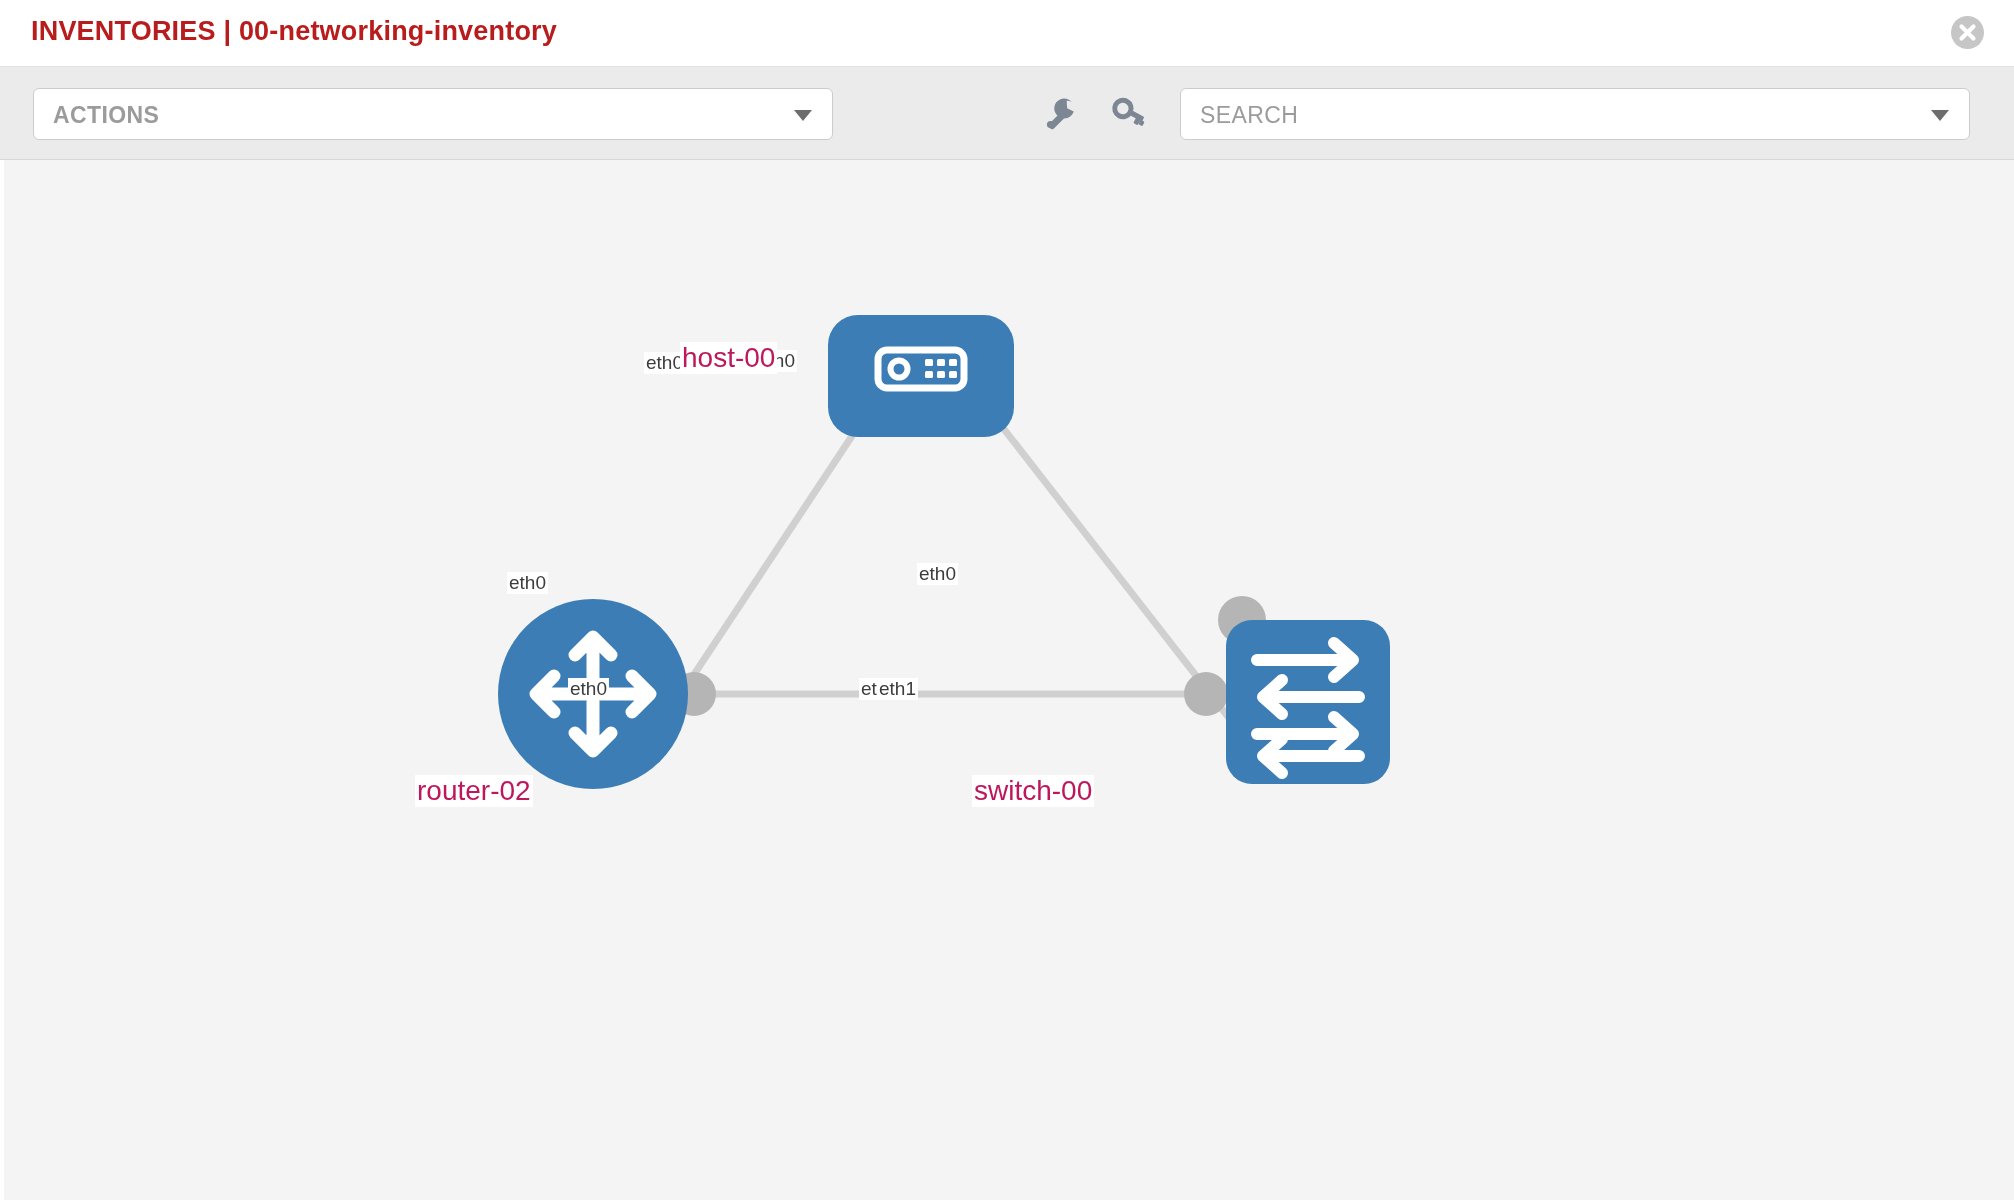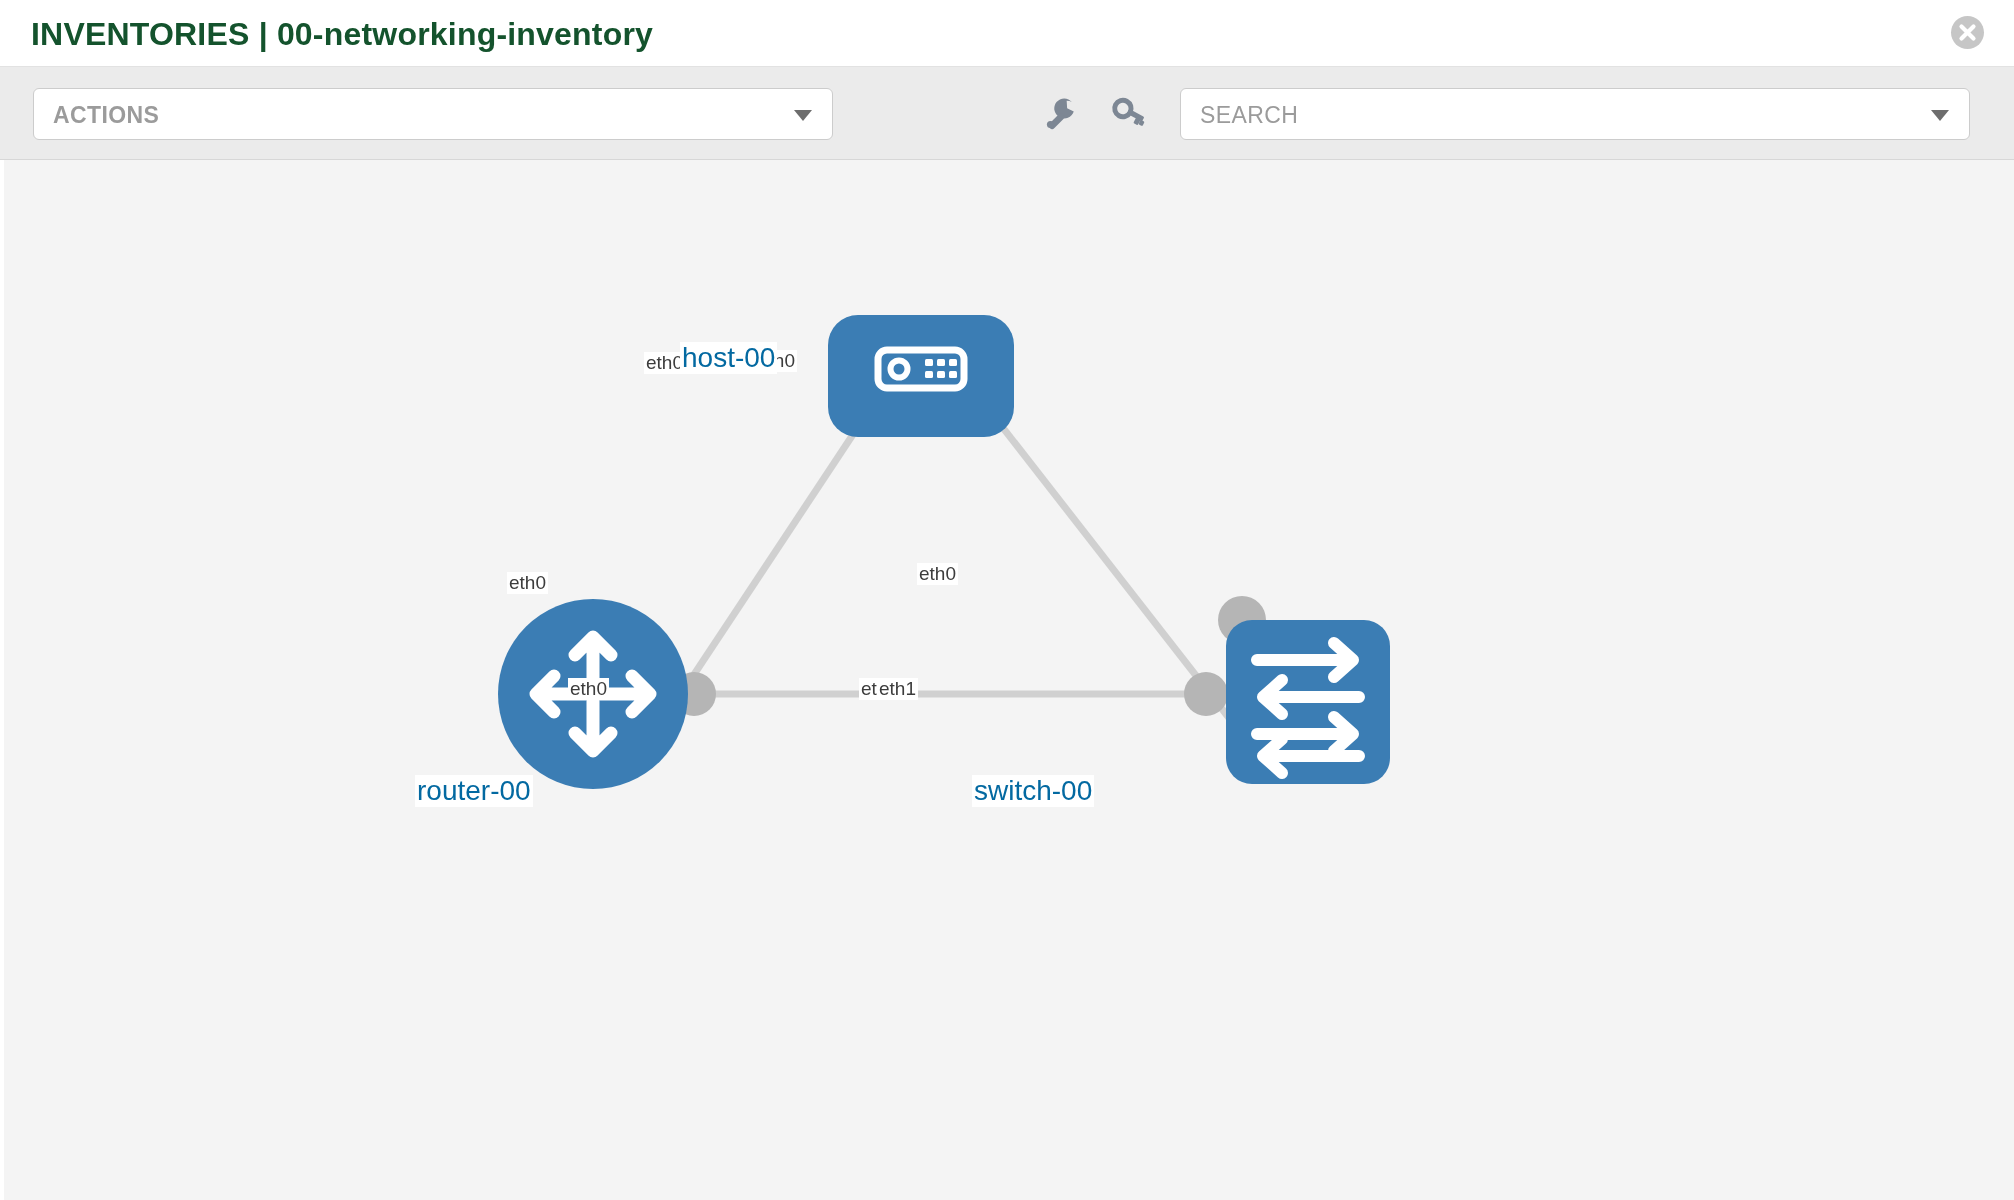--- a/index.html
+++ b/index.html
@@ -24,23 +24,23 @@
     top: 0; left: 0;
     width: 2014px;
     height: 67px;
     background: #ffffff;
     border-bottom: 1px solid #e2e2e2;
   }
   .page-title {
     position: absolute;
     left: 31px;
     top: 16px;
-    font-size: 32px;
+    font-size: 27px;
     font-weight: bold;
-    color: #14532d;
+    color: #b91c1c;
     letter-spacing: 0.2px;
     white-space: nowrap;
   }
   .close-btn {
     position: absolute;
     right: 30px;
     top: 16px;
     width: 33px; height: 33px;
     border-radius: 50%;
     background: #c6c6c6;
@@ -120,21 +120,21 @@
     width: 2014px;
     height: 1040px;
     background: #f4f4f4;
     overflow: hidden;
   }
   .canvas svg { position: absolute; top: 0; left: 0; }
 
   .node-label {
     position: absolute;
     background: #ffffff;
-    color: #0369a1;
+    color: #be185d;
     font-size: 28px;
     white-space: nowrap;
     padding: 0 2px;
     cursor: pointer;
   }
   .iface-label {
     position: absolute;
     background: #ffffff;
     color: #3c3c3c;
     font-size: 19px;
@@ -307,19 +307,19 @@
 
     <span class="iface-label" style="left:640px; top:192px;">eth0</span>
     <span class="iface-label" style="left:752px; top:190px;">eth0</span>
     <span class="iface-label" style="left:503px; top:412px;">eth0</span>
     <span class="iface-label" style="left:913px; top:403px;">eth0</span>
     <span class="iface-label" style="left:564px; top:518px;">eth0</span>
     <span class="iface-label" style="left:855px; top:518px;">eth0</span>
     <span class="iface-label" style="left:873px; top:518px;">eth1</span>
 
     <span class="node-label" style="left:676px; top:182px;">host-00</span>
-    <span class="node-label" style="left:411px; top:615px;">router-00</span>
+    <span class="node-label" style="left:411px; top:615px;">router-02</span>
     <span class="node-label" style="left:968px; top:615px;">switch-00</span>
 
   </div>
 
 
 </div>
 
 </body></html>

